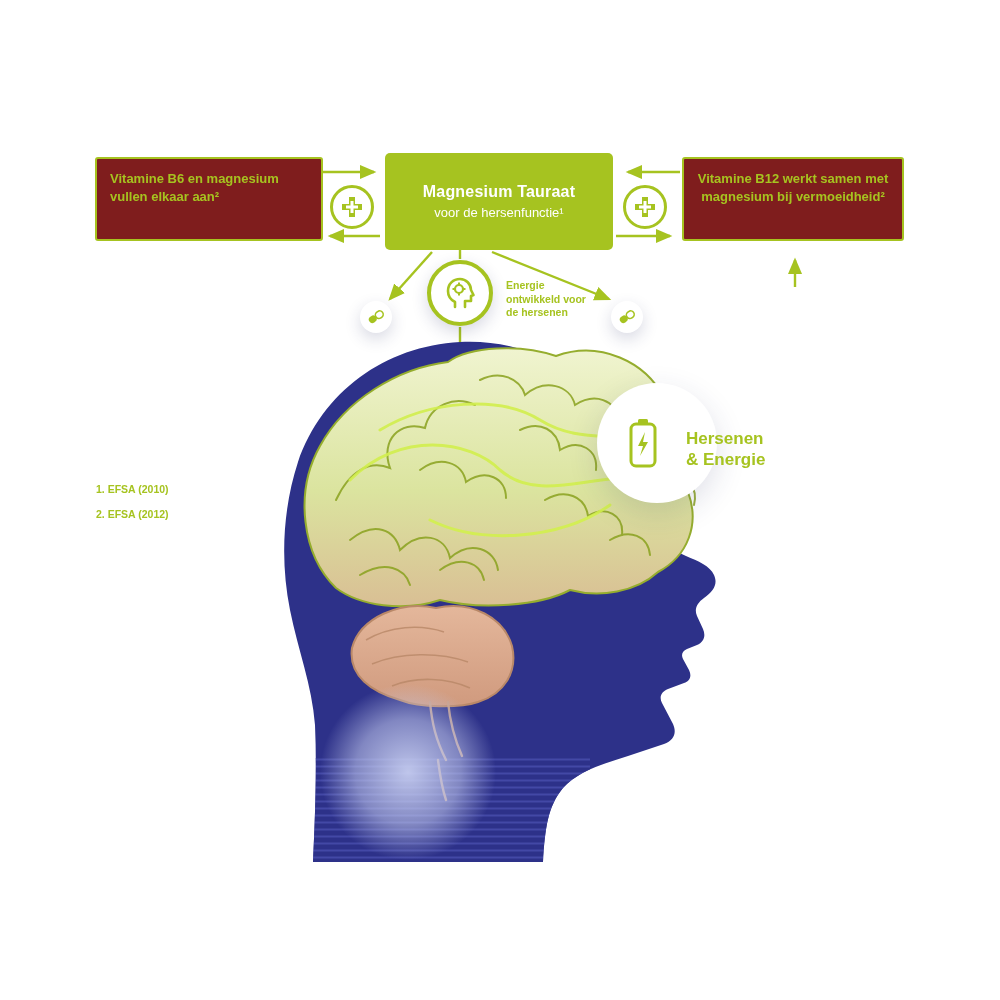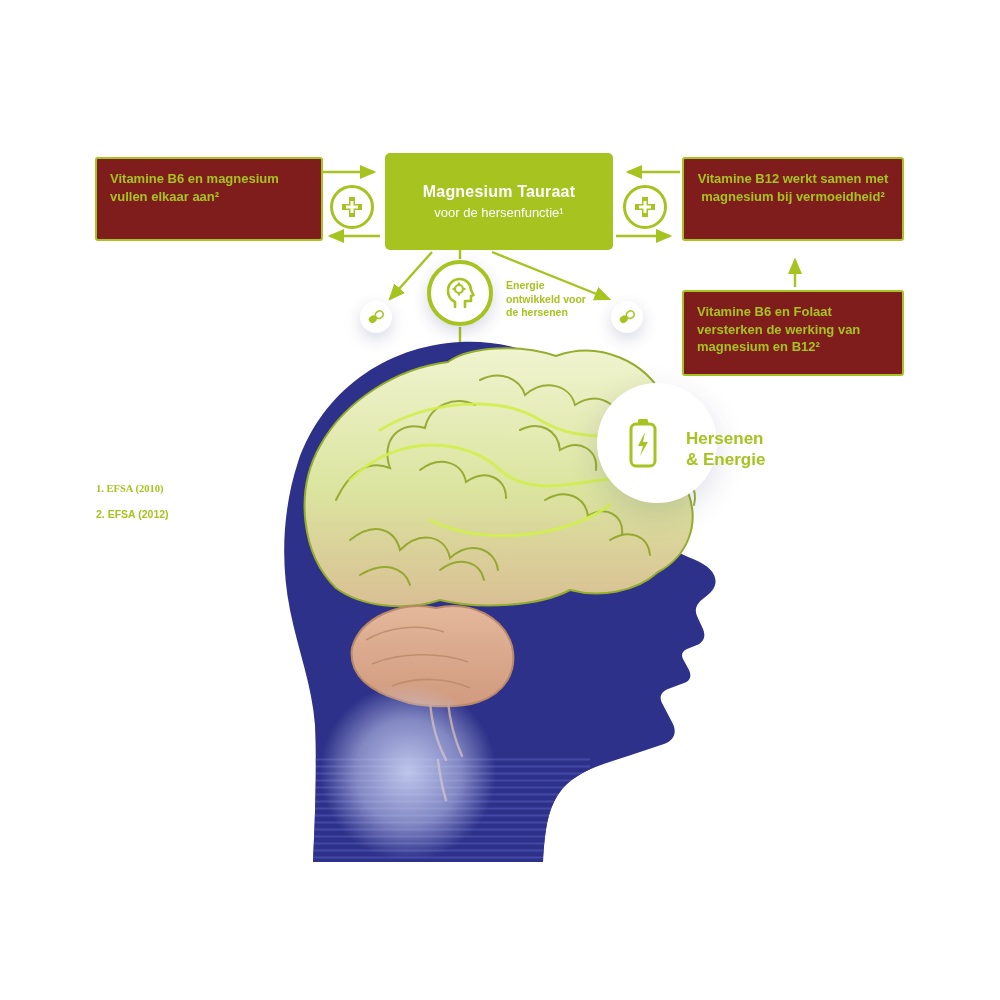--- a/index.html
+++ b/index.html
@@ -143,21 +143,20 @@
   <div class="box-fill" style="left:385px;top:153px;width:228px;height:97px;">
     <div class="t1">Magnesium Tauraat</div>
     <div class="t2">voor de hersenfunctie¹</div>
   </div>
 
   <div class="box-outline" style="left:95px;top:157px;width:228px;height:84px;">Vitamine B6 en magnesium vullen elkaar aan²</div>
 
   <div class="box-outline" style="left:682px;top:157px;width:222px;height:84px;text-align:center;">Vitamine B12 werkt samen met magnesium bij vermoeidheid²</div>
 
 
-  <div class="box-outline" style="left:682px;top:290px;width:222px;height:86px;">Vitamine B6 en Folaat versterken de werking van magnesium en B12²</div>
 
   <div class="circle ring" style="left:330px;top:185px;width:44px;height:44px;">
     <svg width="24" height="24" viewBox="0 0 24 24">
       <path d="M9 2 h6 v7 h7 v6 h-7 v7 h-6 v-7 H2 V9 h7 Z" fill="#a6c320"></path>
       <path d="M10.5 6 h3 v4.5 H18 v3 h-4.5 V18 h-3 v-4.5 H6 v-3 h4.5 Z" fill="#ffffff"></path>
     </svg>
   </div>
   <div class="circle ring" style="left:623px;top:185px;width:44px;height:44px;">
     <svg width="24" height="24" viewBox="0 0 24 24">
       <path d="M9 2 h6 v7 h7 v6 h-7 v7 h-6 v-7 H2 V9 h7 Z" fill="#a6c320"></path>
@@ -199,16 +198,16 @@
 
   <div class="circle shadowed" style="left:597px;top:383px;width:120px;height:120px;box-shadow:0 10px 30px rgba(40,45,100,.15);">
     <svg width="34" height="54" viewBox="0 0 34 54" style="margin-right:28px;">
       <rect x="12" y="3" width="10" height="5" rx="1.5" fill="#a6c320"></rect>
       <rect x="5" y="8" width="24" height="42" rx="5" fill="none" stroke="#a6c320" stroke-width="3"></rect>
       <path d="M19 16 L12 30 h5 L14 40 L22 26 h-5 Z" fill="#a6c320"></path>
     </svg>
   </div>
   <div class="battery-label" style="left:686px;top:428px;width:84px;">Hersenen &amp; Energie</div>
 
-  <div class="footnote" style="left:96px;top:483px;font-family:Liberation Serif, serif;">1. EFSA (2010)</div>
+  <div class="footnote" style="left:96px;top:483px;">1. EFSA (2010)</div>
   <div class="footnote" style="left:96px;top:508px;">2. EFSA (2012)</div>
 
 </div>
 
 </body></html>

